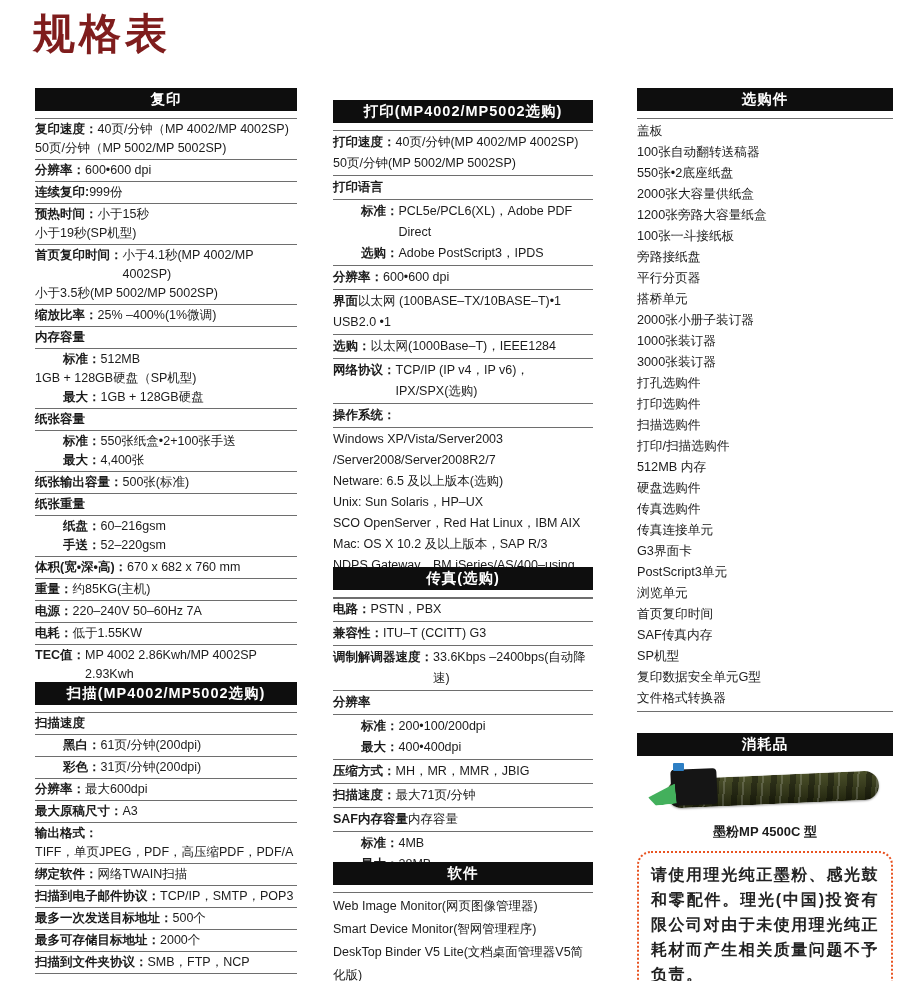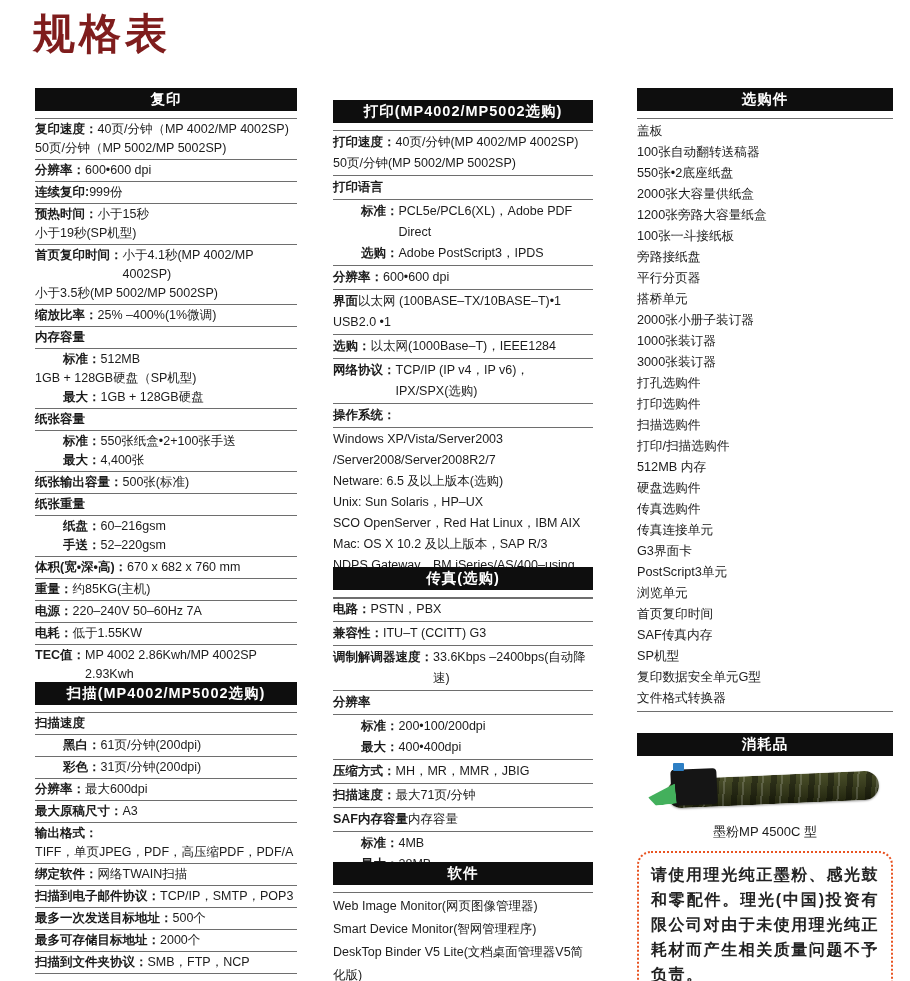--- a/index.html
+++ b/index.html
@@ -55,21 +55,21 @@
   }
   .toner-cap{
     position:absolute;left:28px;top:7px;width:46px;height:36px;background:#151515;
     border-radius:4px;transform:rotate(-2.5deg);
   }
   .toner-dot{position:absolute;left:30px;top:1px;width:11px;height:8px;background:var(--dot,#2d7fc4);border-radius:1px;}
   .toner-tip{
     position:absolute;left:5px;top:23px;width:28px;height:20px;background:var(--tip,#43b05c);
     clip-path:polygon(0 55%,100% 0,100% 100%,25% 100%);transform:rotate(-6deg);
   }
-  .toner-caption{text-align:center;font-size:13px;font-weight:400;margin-top:3px;}
+  .toner-caption{text-align:center;font-size:13px;font-weight:700;margin-top:3px;}
   .notice-box{
     margin-top:10px;border:2px dotted var(--notice,#e85321);border-radius:14px;
     padding:9px 12px;font-size:16px;line-height:25px;font-weight:700;
     letter-spacing:1.5px;text-align:justify;color:#222;
   }
 </style>
 </head>
 <body style="--bar: #0e0e0e; --rule: #6e6e6e; --notice: #e85321; --toner: #3a3e1f; --tip: #43b05c; --dot: #2d7fc4;">
 
 <h1 class="page-title">规格表</h1>

